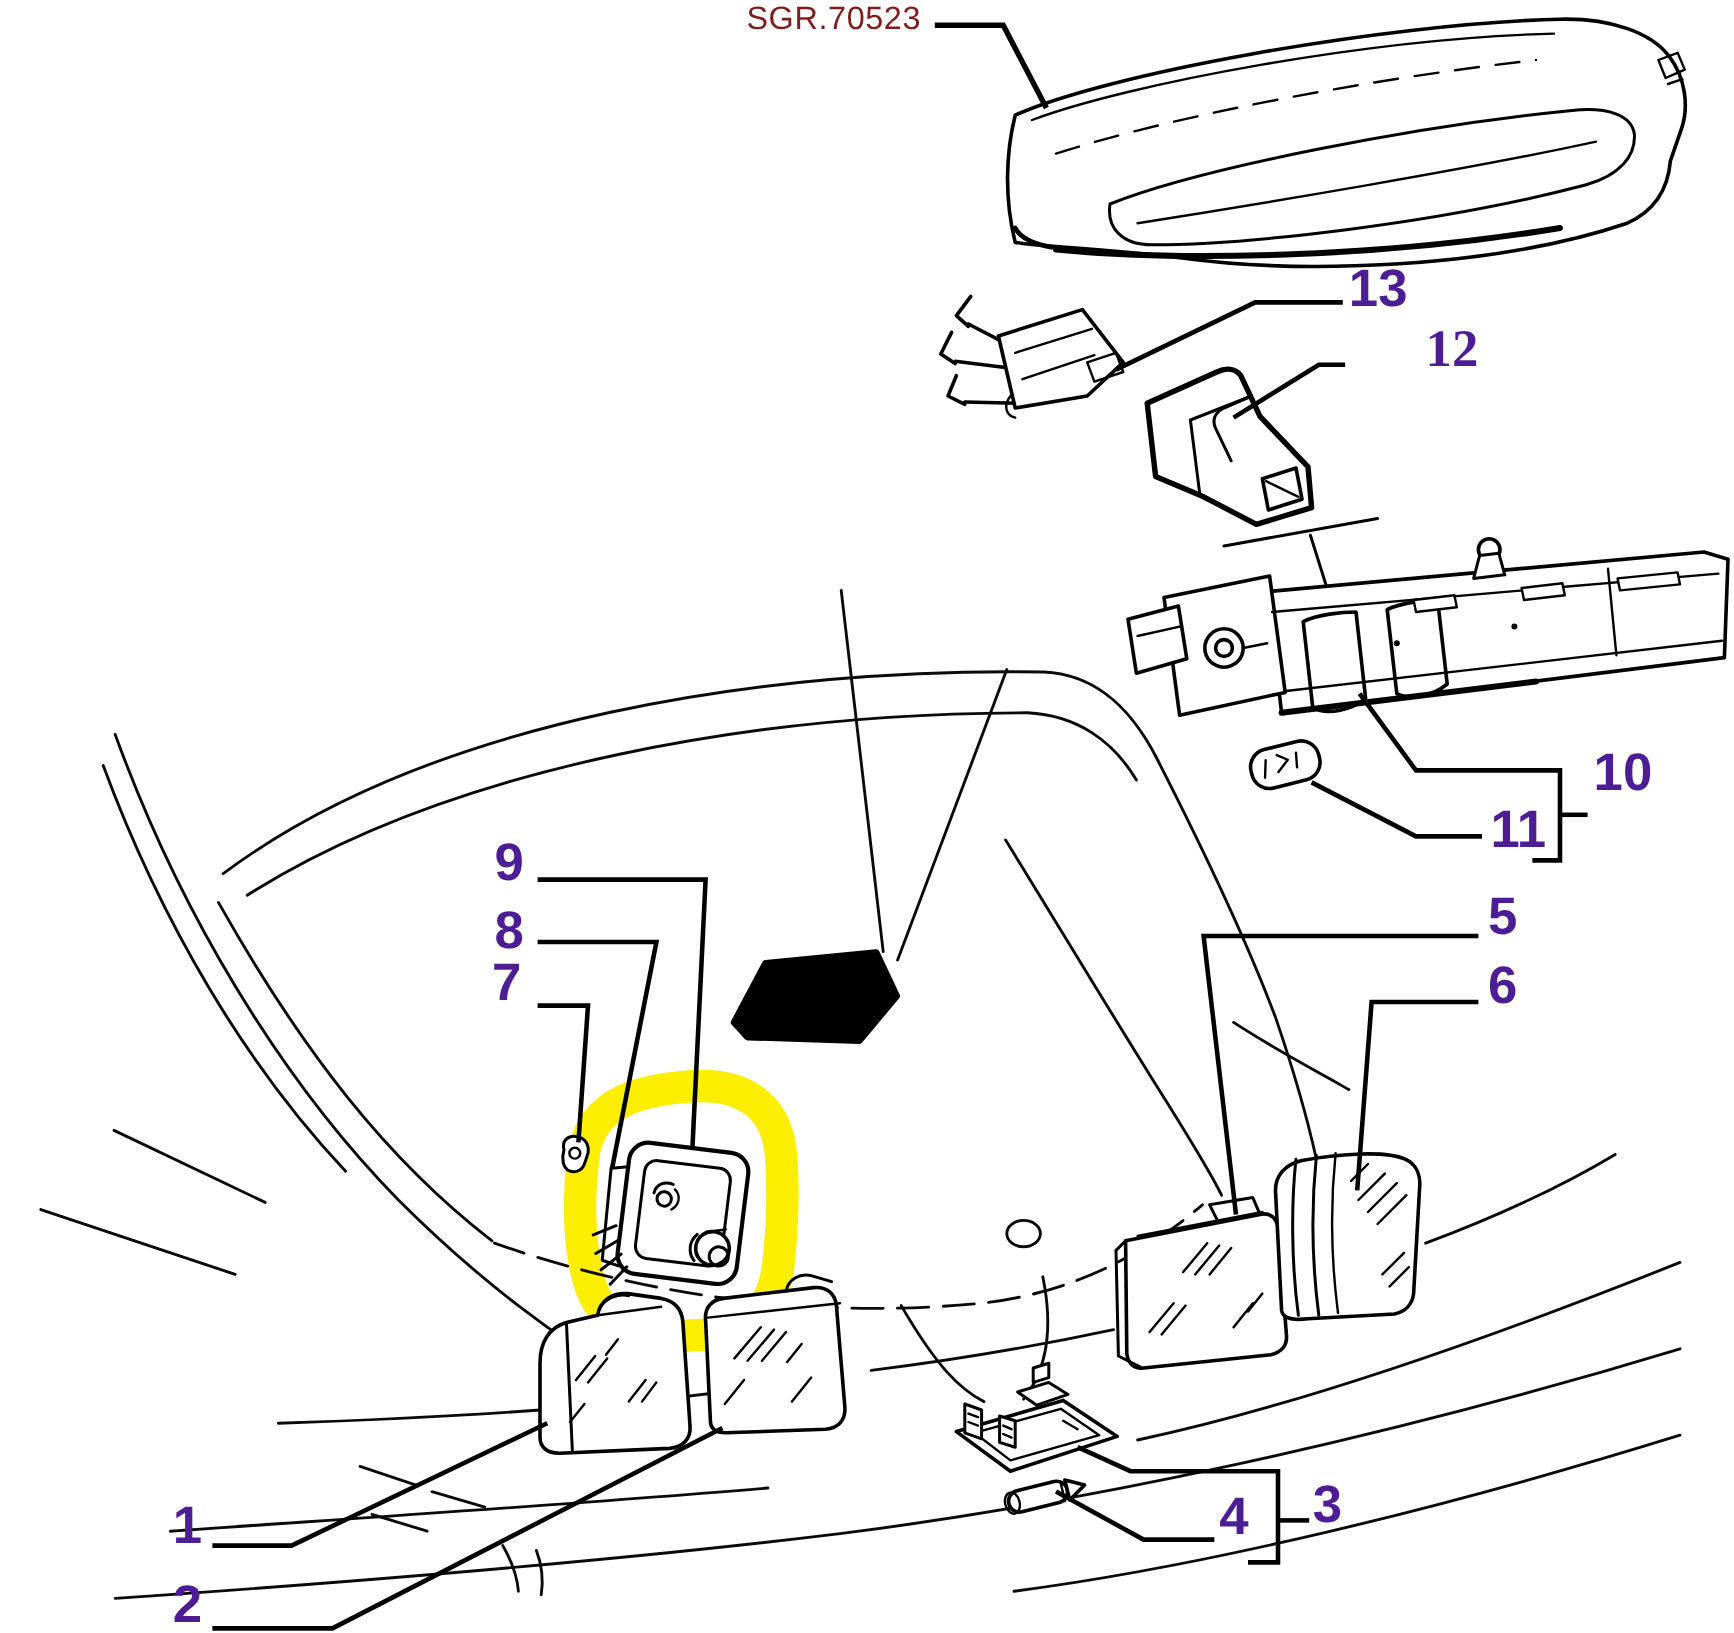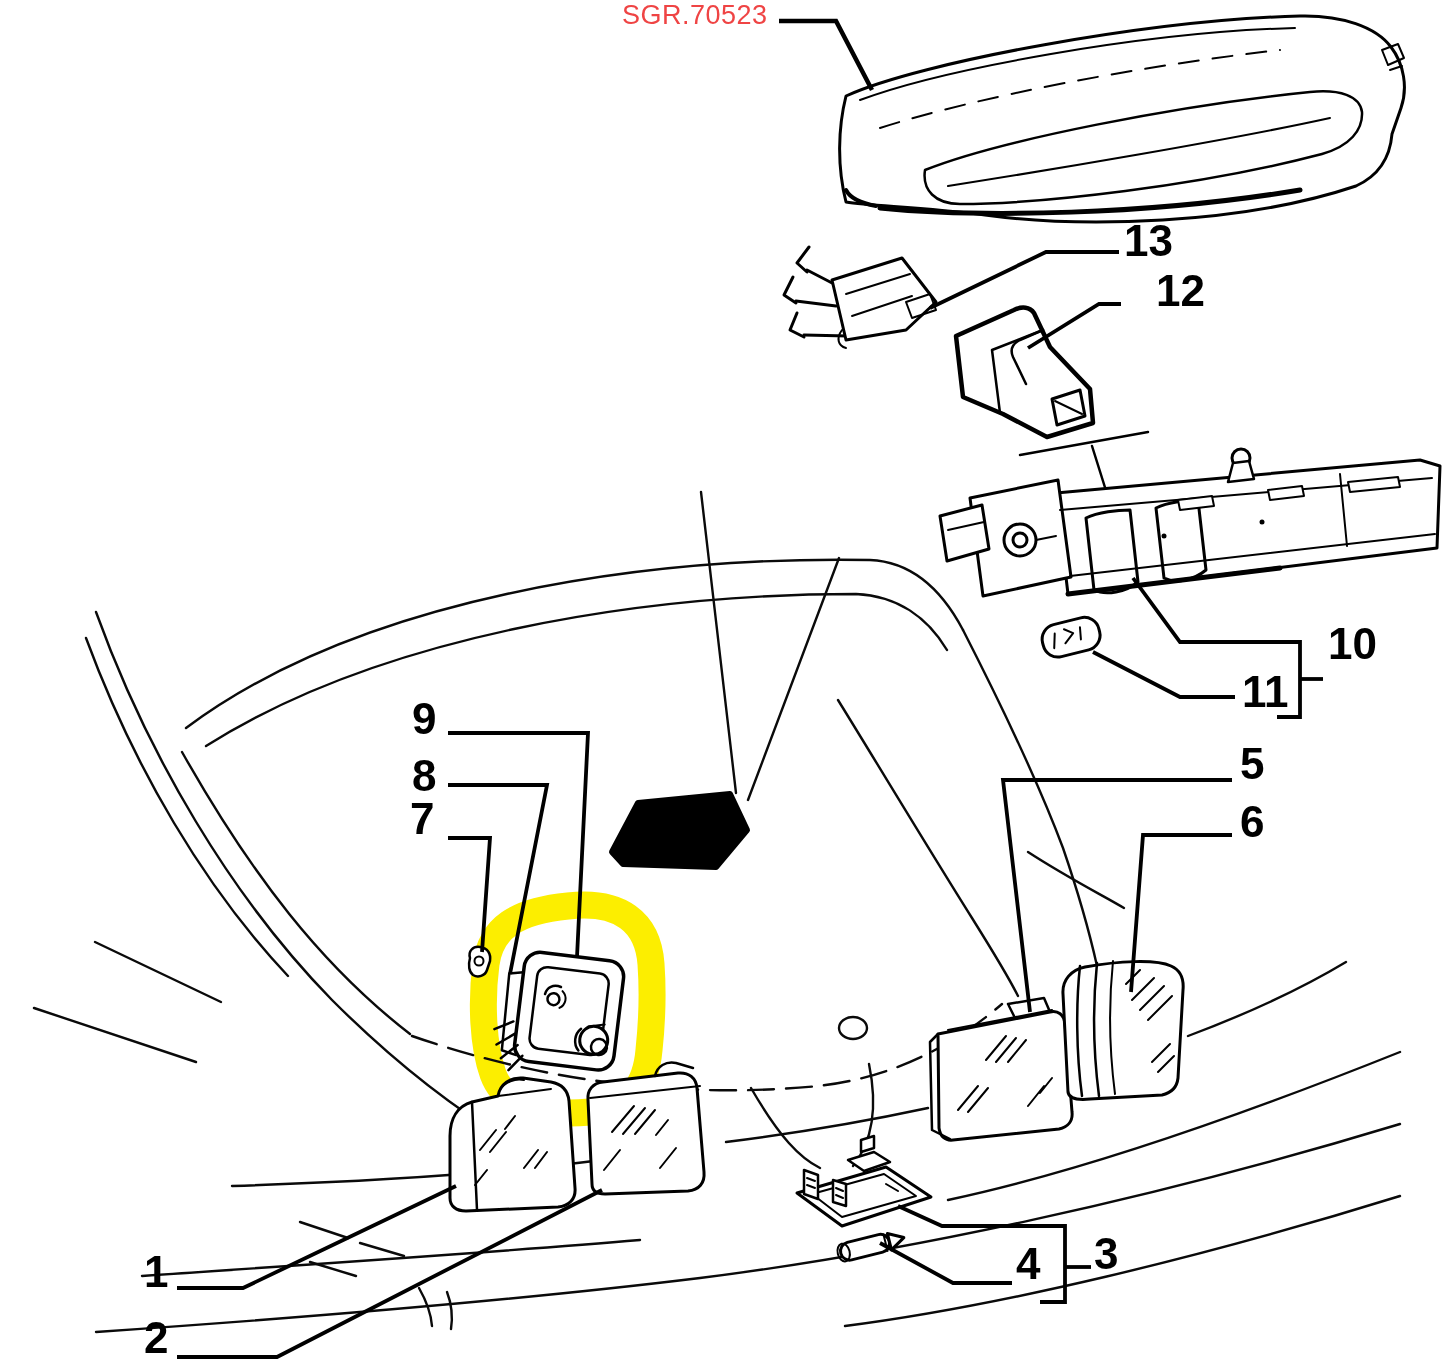--- a/index.html
+++ b/index.html
@@ -1,21 +1,21 @@
 <!DOCTYPE html>
 <html><head>
 <meta charset="utf-8">
 <style>
   html,body{margin:0;padding:0;background:#fff;}
   .stage{position:relative;width:1445px;height:1361px;background:#fff;overflow:hidden;
          font-family:"Liberation Sans",sans-serif;}
   svg{position:absolute;left:0;top:0;}
-  .lbl{position:absolute;line-height:1;font-weight:bold;font-size:44px;color:#000000;
+  .lbl{position:absolute;line-height:1;font-weight:bold;font-size:44px;color:#4c1d95;
        white-space:nowrap;user-select:none;}
-  .lbl.ref{font-weight:400;font-size:27px;color:#ef4444;letter-spacing:.5px;}
+  .lbl.ref{font-weight:400;font-size:27px;color:#7f1d1d;letter-spacing:.5px;}
 </style>
 </head>
 <body>
 
 <div class="stage">
 
 <svg width="1445" height="1361" viewBox="0 0 1445 1361">
 
   <g>
     <path d="M568,906 C620,900 648,922 651,964 C653,992 652,1022 649,1050 C646,1086 630,1108 590,1112
@@ -209,21 +209,21 @@
     <path d="M177,1288 L243,1288 L456,1186"></path>
     <path d="M177,1357 L277,1357 L602,1190"></path>
     <path d="M880,1243 L953,1283 L1012,1283"></path>
     <path d="M898,1206 L942,1226 L1065,1226 L1065,1302 L1040,1302"></path>
     <path d="M1065,1267 L1091,1267"></path>
   </g>
 </svg>
 
   <div class="lbl ref" style="left:622px;top:2px;">SGR.70523</div>
   <div class="lbl" style="left:1124px;top:219px;">13</div>
-  <div class="lbl" style="left:1156px;top:269px;">12</div>
+  <div class="lbl" style="left:1188px;top:269px;font-family:Liberation Serif, serif;">12</div>
   <div class="lbl" style="left:1242px;top:670px;">11</div>
   <div class="lbl" style="left:1328px;top:622px;">10</div>
   <div class="lbl" style="left:1240px;top:742px;">5</div>
   <div class="lbl" style="left:1240px;top:800px;">6</div>
   <div class="lbl" style="left:412px;top:697px;">9</div>
   <div class="lbl" style="left:412px;top:754px;">8</div>
   <div class="lbl" style="left:410px;top:797px;">7</div>
   <div class="lbl" style="left:144px;top:1250px;">1</div>
   <div class="lbl" style="left:144px;top:1316px;">2</div>
   <div class="lbl" style="left:1016px;top:1242px;">4</div>

